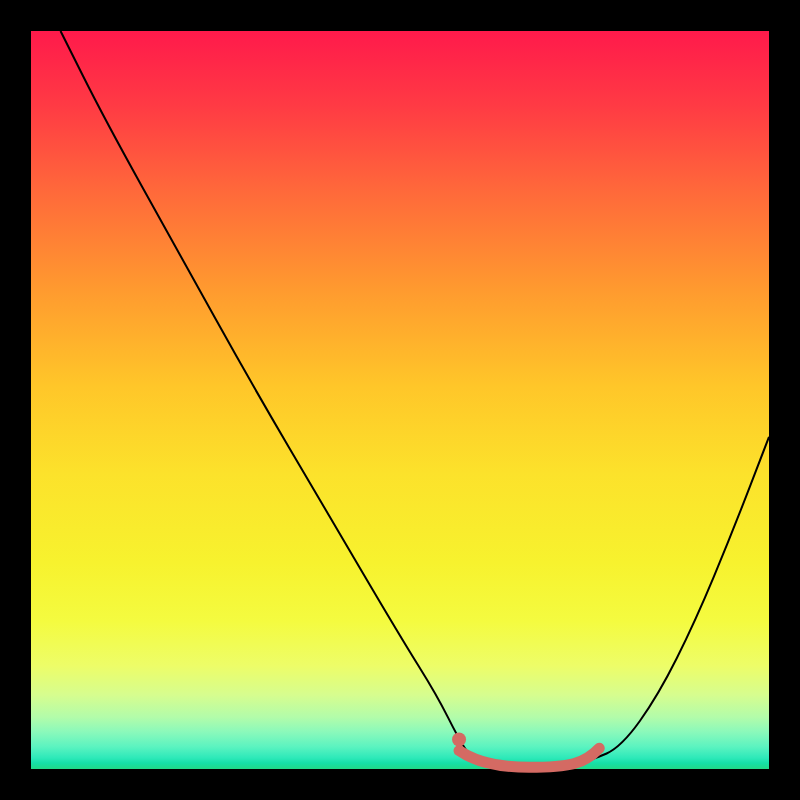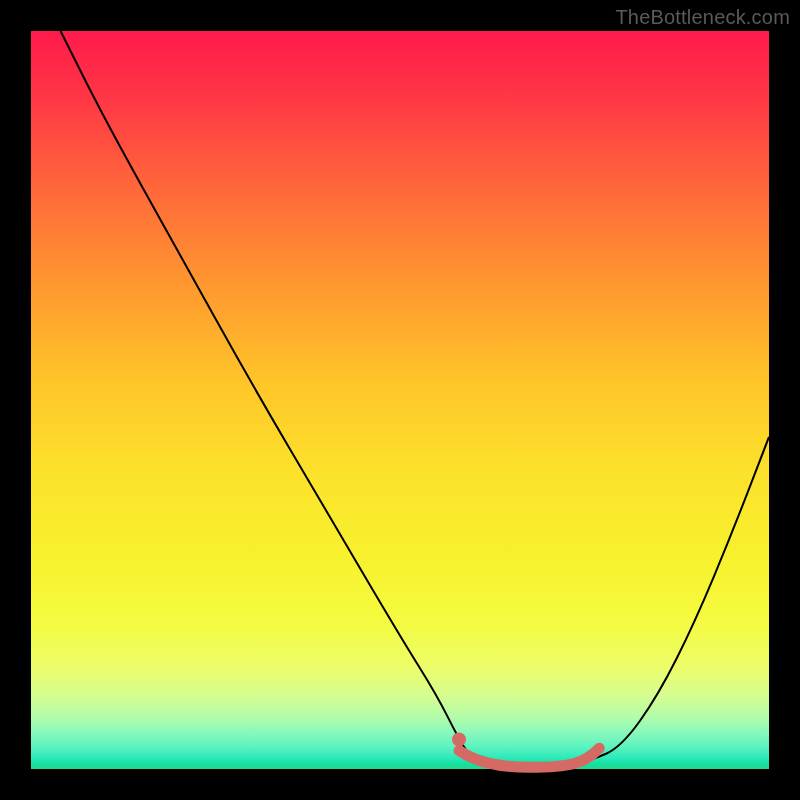--- a/index.html
+++ b/index.html
@@ -63,21 +63,20 @@
     width: 738px;
     height: 738px;
     overflow: visible;
   }
 </style>
 </head>
 <body>
 
 <div class="frame">
 
-  <div class="watermark">TheBottleneck.com</div>
 
   <div class="plot-area">
     <svg class="curve" viewBox="0 0 738 738" preserveAspectRatio="none">
       <path id="curve-path" fill="none" stroke-width="2" stroke="#000000" d="M 29.52 0 Q 29.52 0 51.66 44.27999999999997 Q 73.8 88.55999999999995 110.69999999999999 154.97999999999996 Q 147.6 221.39999999999998 184.5 287.82 Q 221.4 354.24 258.3 416.97 Q 295.2 479.7 332.1 542.43 Q 369 605.16 387.45000000000005 634.6800000000001 Q 405.90000000000003 664.2 416.97 686.34 Q 428.03999999999996 708.48 435.41999999999996 719.55 Q 442.8 730.62 457.56 732.4649999999999 Q 472.32 734.31 487.08000000000004 734.31 Q 501.84000000000003 734.31 516.6 733.941 Q 531.36 733.572 546.12 731.358 Q 560.88 729.144 575.64 722.502 Q 590.4 715.86 608.8499999999999 690.03 Q 627.3 664.2 645.75 627.3 Q 664.2 590.4 682.6500000000001 546.12 Q 701.1 501.84000000000003 719.55 453.87 L 738 405.9"></path>
       <path id="highlight-path" fill="none" stroke-width="11" stroke-linecap="round" stroke="#d46a63" d="M 428.03999999999996 719.55 C 448.03999999999996 733.55 478.15 736.31 498.15 736.31 C 538.15 736.31 553.26 733.24 568.26 717.24"></path>
       <circle id="marker-dot" r="7" fill="#d46a63" cx="428.03999999999996" cy="708.48"></circle>
     </svg>
   </div>
 
 </div>

